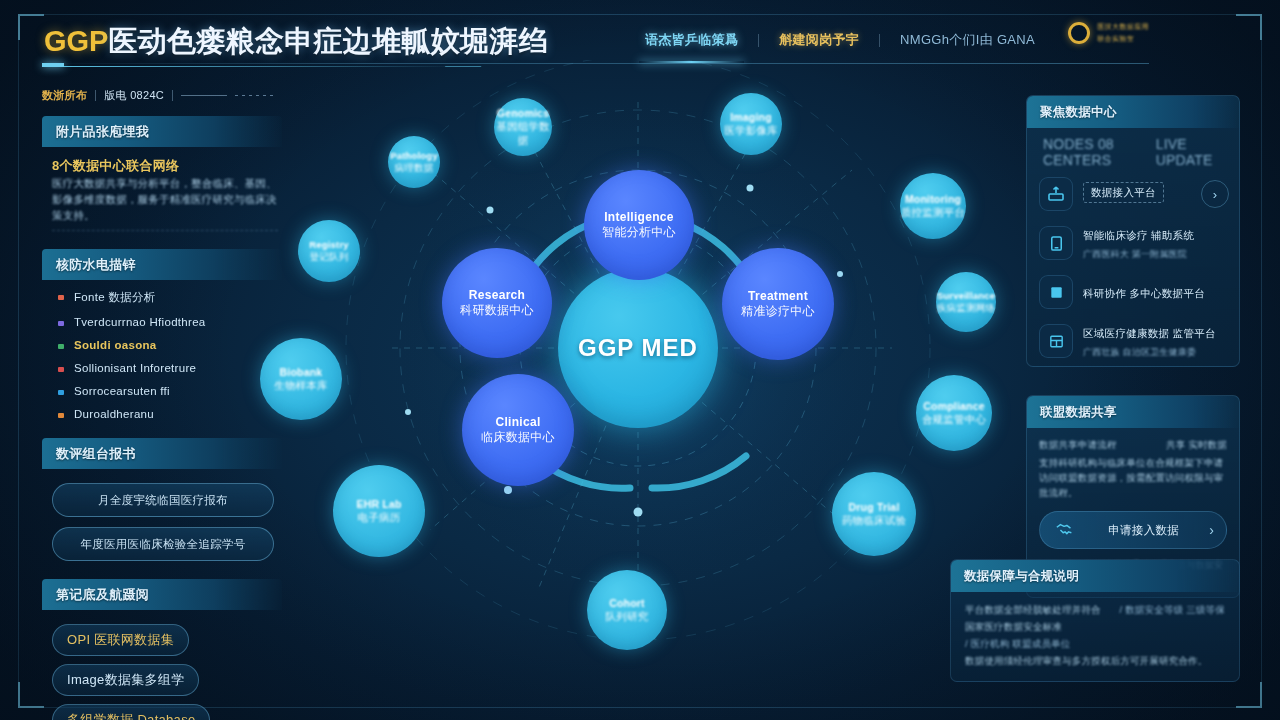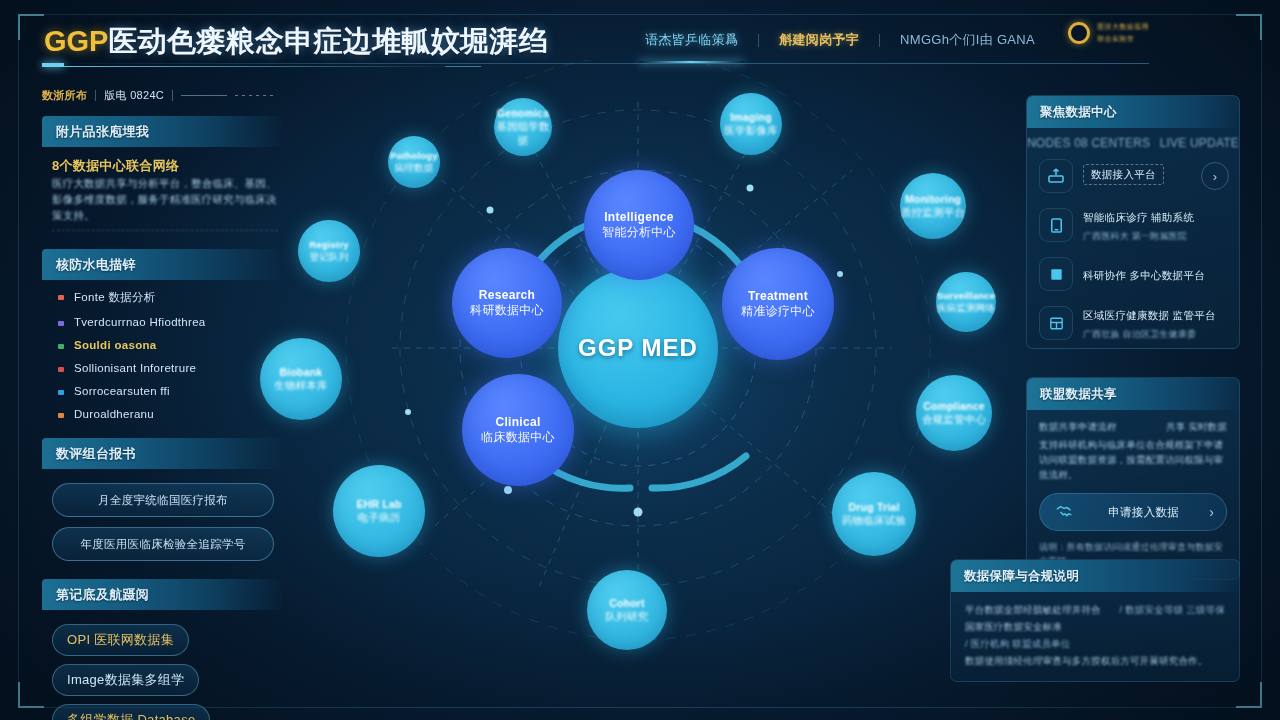--- a/index.html
+++ b/index.html
@@ -77,21 +77,21 @@
   .nav {
     position: absolute; right: 118px; top: 27px;
     display: flex; align-items: center; gap: 0;
   }
   .nav-item {
     position: relative;
     padding: 4px 20px;
     font-size: 13px; color: #8fb9d6;
     white-space: nowrap; cursor: pointer;
   }
-  .nav-item.active { color: #7fd7f5; text-shadow: 0 0 8px rgba(127,215,245,.6); }
+  .nav-item.active { color: #7fd7f5; text-shadow: 0 0 8px rgba(127,215,245,.6); font-weight: bold; }
   .nav-item.gold   { color: #e8c15e; font-weight: bold; text-shadow: 0 0 7px rgba(232,193,94,.45); }
   .nav-item.active::after {
     content: ""; position: absolute; left: 14px; right: 14px; bottom: -10px; height: 2px;
     background: linear-gradient(90deg, rgba(110,210,245,0), #6ed2f5, rgba(110,210,245,0));
     box-shadow: 0 0 8px #6ed2f5;
   }
   .nav-div { width: 1px; height: 13px; background: rgba(140,180,210,.35); }
 
   .brand {
     position: absolute; right: 24px; top: 22px;
@@ -223,22 +223,22 @@
     margin-bottom: 28px;
     overflow: hidden;
   }
   .card-head {
     height: 32px; line-height: 32px; padding-left: 13px;
     font-size: 12.5px; font-weight: bold; color: #e2f1fc;
     background: linear-gradient(90deg, #1d7396 0%, #155d82 40%, #0f4164 78%, rgba(13,50,76,.2) 100%);
     text-shadow: 0 1px 2px rgba(0,0,0,.45);
   }
   .card-sub {
-    padding: 8px 0 2px;
-    font-size: 12px; color: #7fa9c6;
+    padding: 8px 16px 2px;
+    font-size: 14px; color: #7fa9c6;
     display: flex; justify-content: space-between; gap: 8px;
   }
   .list-row {
     display: flex; align-items: center; gap: 10px;
     padding: 7px 10px 7px 12px;
     cursor: pointer;
   }
   .ico {
     flex: 0 0 auto;
     width: 34px; height: 34px; border-radius: 9px;
@@ -430,21 +430,21 @@
     </div>
 
     <div class="node inner" style="left:304px; top:110px; width:110px; height:110px;">
       <span class="l1 bl">Intelligence</span>
       <span class="l2 bl">智能分析中心</span>
     </div>
     <div class="node inner" style="left:442px; top:188px; width:112px; height:112px;">
       <span class="l1 bl">Treatment</span>
       <span class="l2 bl">精准诊疗中心</span>
     </div>
-    <div class="node inner" style="left:172px; top:188px; width:110px; height:110px;">
+    <div class="node inner" style="left:162px; top:188px; width:110px; height:110px;">
       <span class="l1 bl">Research</span>
       <span class="l2 bl">科研数据中心</span>
     </div>
     <div class="node inner" style="left:182px; top:314px; width:112px; height:112px;">
       <span class="l1 bl">Clinical</span>
       <span class="l2 bl">临床数据中心</span>
     </div>
 
     <div class="node outer" style="left:214px; top:38px; width:58px; height:58px;">
       <span class="l1 bl2">Genomics</span>

